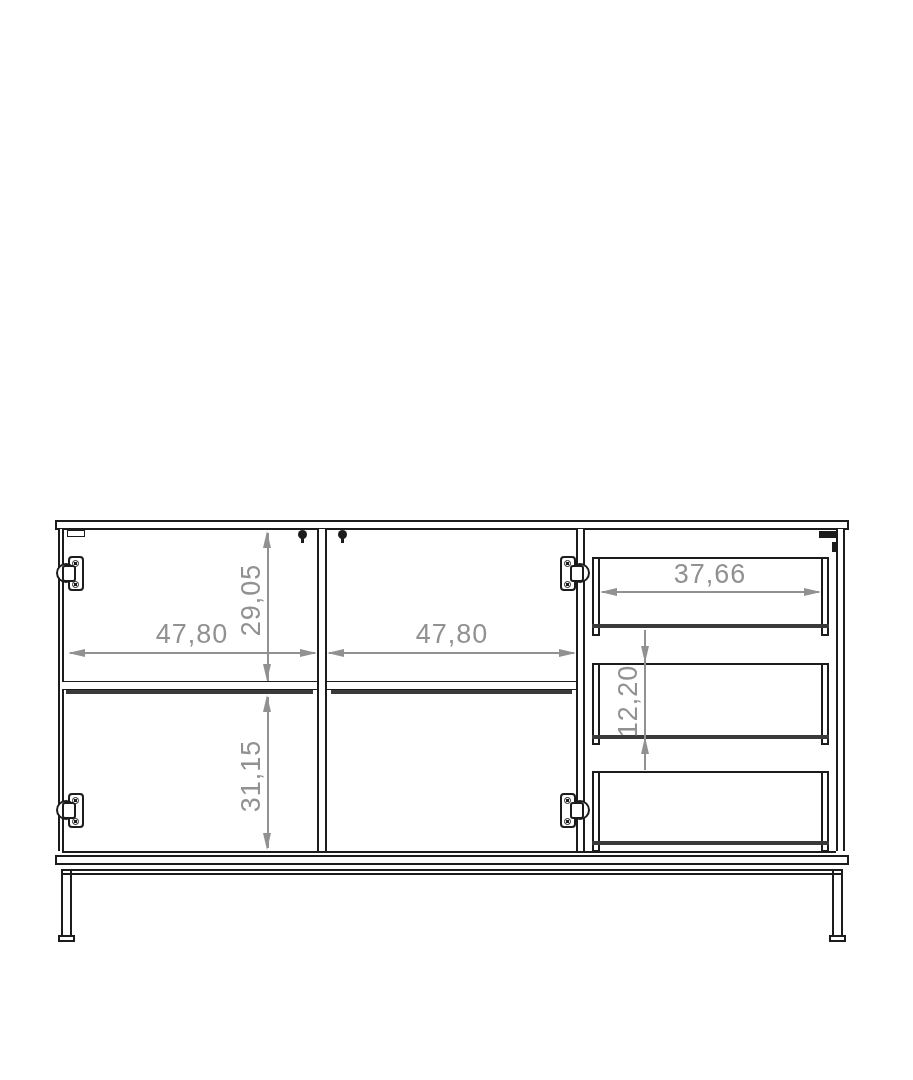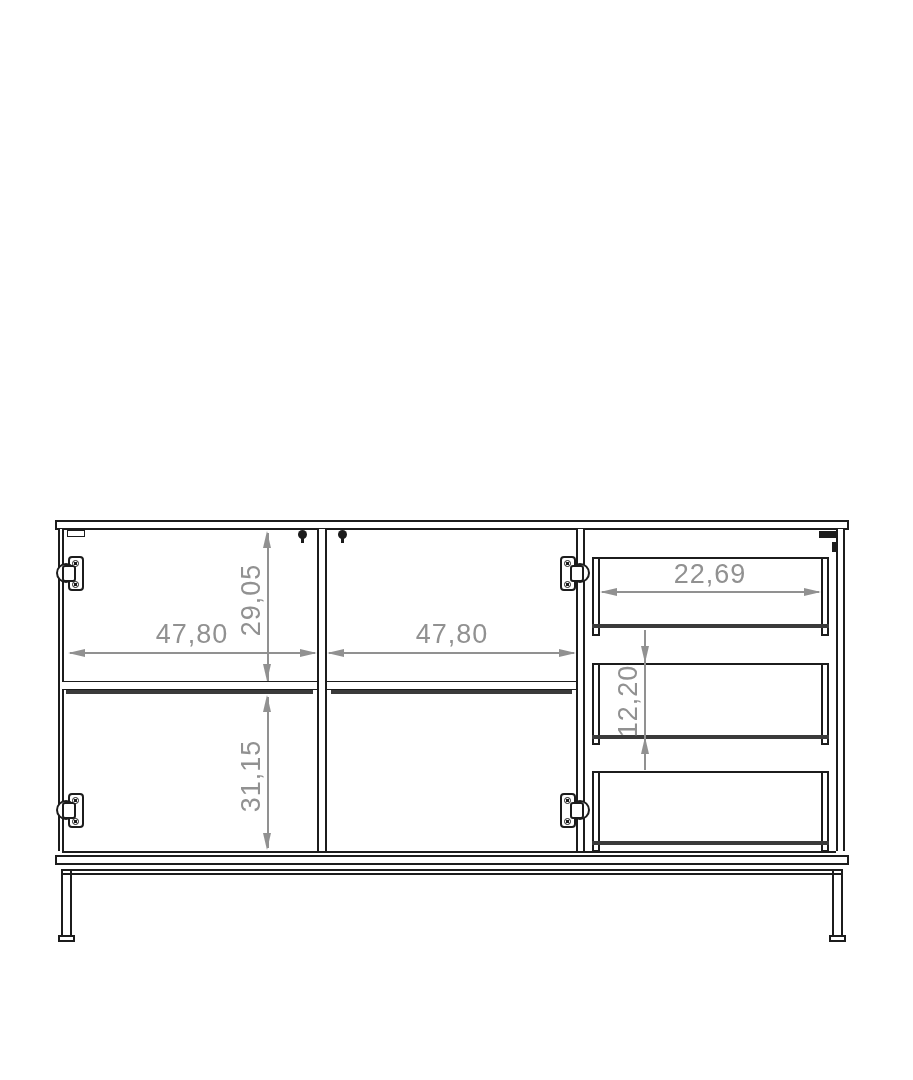--- a/index.html
+++ b/index.html
@@ -135,21 +135,21 @@
     <div class="abs dlh" style="left:329px;top:652px;width:245px;"></div>
     <div class="abs ar l" style="left:327px;top:649px;"></div>
     <div class="abs ar r" style="left:559px;top:649px;"></div>
     <div class="abs dim-label" style="left:382px;top:620px;">47,80</div>
   </div>
 
   <div>
     <div class="abs dlh" style="left:602px;top:591px;width:217px;"></div>
     <div class="abs ar l" style="left:600px;top:588px;"></div>
     <div class="abs ar r" style="left:804px;top:588px;"></div>
-    <div class="abs dim-label" style="left:640px;top:560px;">22,69</div>
+    <div class="abs dim-label" style="left:640px;top:560px;">37,66</div>
   </div>
 
   <div>
     <div class="abs dlv" style="left:267px;top:533px;height:148px;"></div>
     <div class="abs ar u" style="left:263px;top:531px;"></div>
     <div class="abs ar d" style="left:263px;top:664px;"></div>
     <div class="abs dim-label v" style="left:181px;top:586px;">29,05</div>
   </div>
 
   <div>

